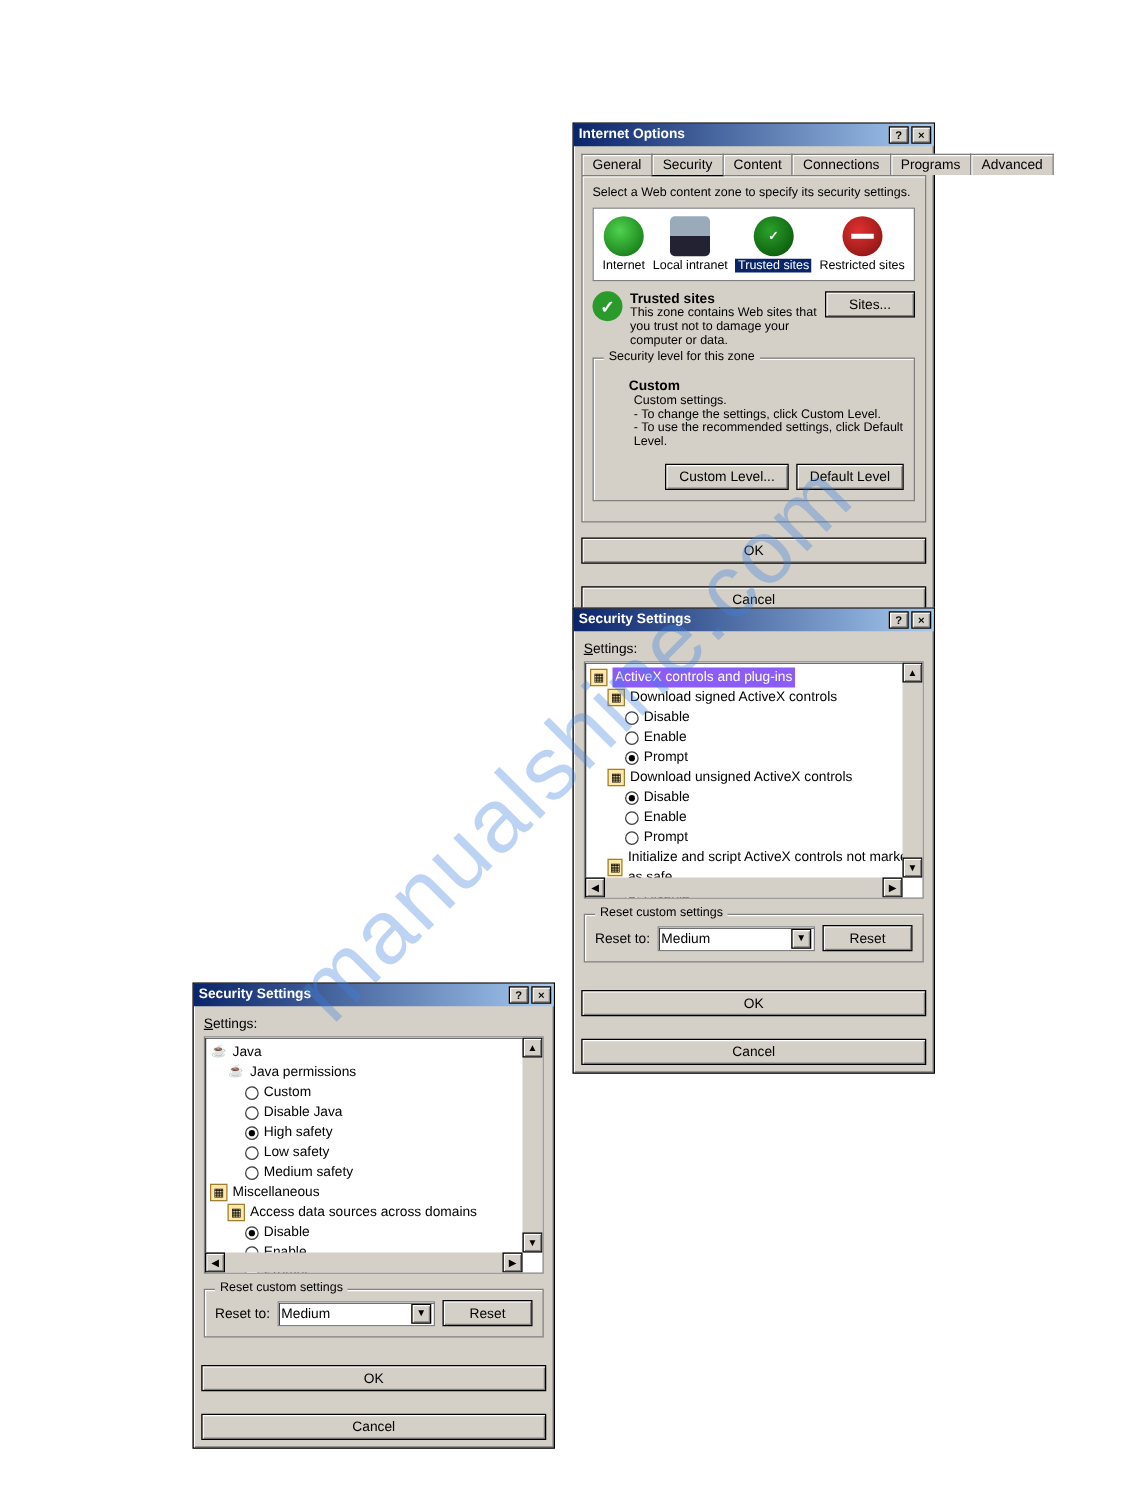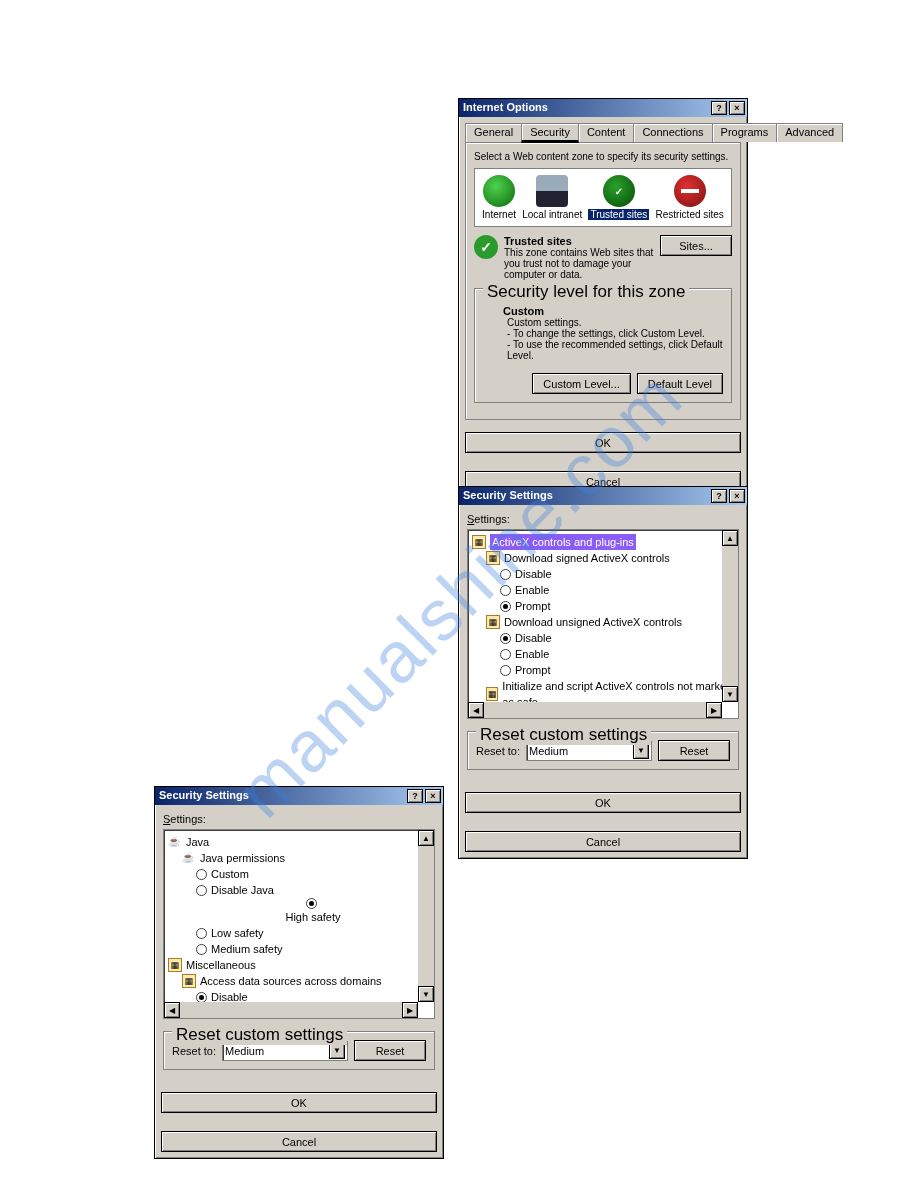--- a/index.html
+++ b/index.html
@@ -61,21 +61,21 @@
     padding: 2px 8px;
     font-size: 11px;
     margin-right: -1px;
     position: relative;
     cursor: pointer;
     box-shadow: inset 1px 1px 0 #fff;
   }
   .tab.active {
     background: #d4d0c8;
     z-index: 2;
-    border-bottom: 3px solid #000000;
+    border-bottom: 1px solid #000000;
     margin-bottom: -1px;
   }
   .tab-panel {
     margin: 0 6px 6px 6px;
     border: 1px solid #808080;
     box-shadow: inset 1px 1px 0 #fff;
     background: #d4d0c8;
     padding: 8px;
   }
   .zone-row {
@@ -107,21 +107,21 @@
     box-shadow: inset 1px 1px 0 #fff;
     padding: 8px;
     margin: 8px 0;
     position: relative;
   }
   .fieldset .legend {
     position: absolute;
     top: -7px; left: 8px;
     background: #d4d0c8;
     padding: 0 4px;
-    font-size: 17px;
+    font-size: 10px;
   }
   .btn {
     background: #d4d0c8;
     border: 1px solid #000;
     box-shadow: inset 1px 1px 0 #fff, inset -1px -1px 0 #808080;
     padding: 2px 10px;
     font-size: 11px;
     font-family: Liberation Sans, sans-serif;
     min-width: 72px;
     min-height: 21px;
@@ -382,21 +382,21 @@
           <span>Java permissions</span>
         </div>
         <div class="tree-node" style="margin-left:28px;">
             <span class="radio"></span>
             <span>Custom</span>
           </div>
         <div class="tree-node" style="margin-left:28px;">
             <span class="radio"></span>
             <span>Disable Java</span>
           </div>
-        <div class="tree-node" style="margin-left:28px;flex-direction:column;">
+        <div class="tree-node" style="margin-left:28px;">
             <span class="radio checked"></span>
             <span>High safety</span>
           </div>
         <div class="tree-node" style="margin-left:28px;">
             <span class="radio"></span>
             <span>Low safety</span>
           </div>
         <div class="tree-node" style="margin-left:28px;">
             <span class="radio"></span>
             <span>Medium safety</span>

